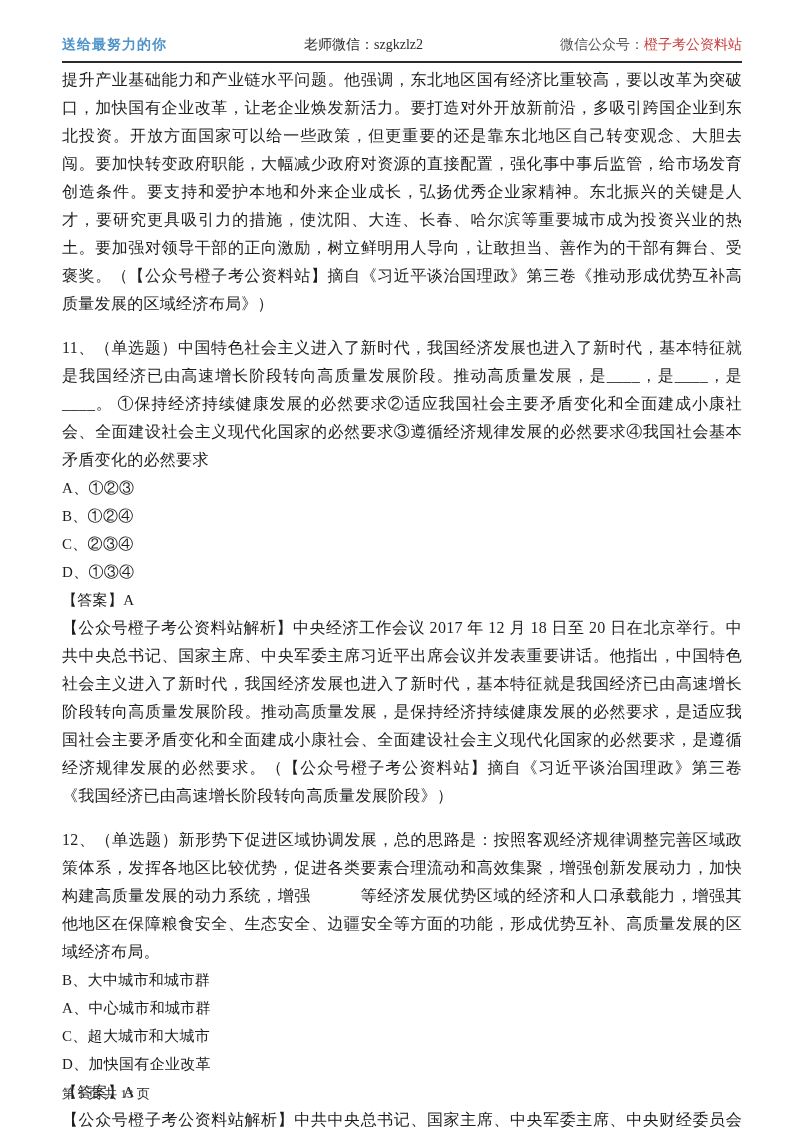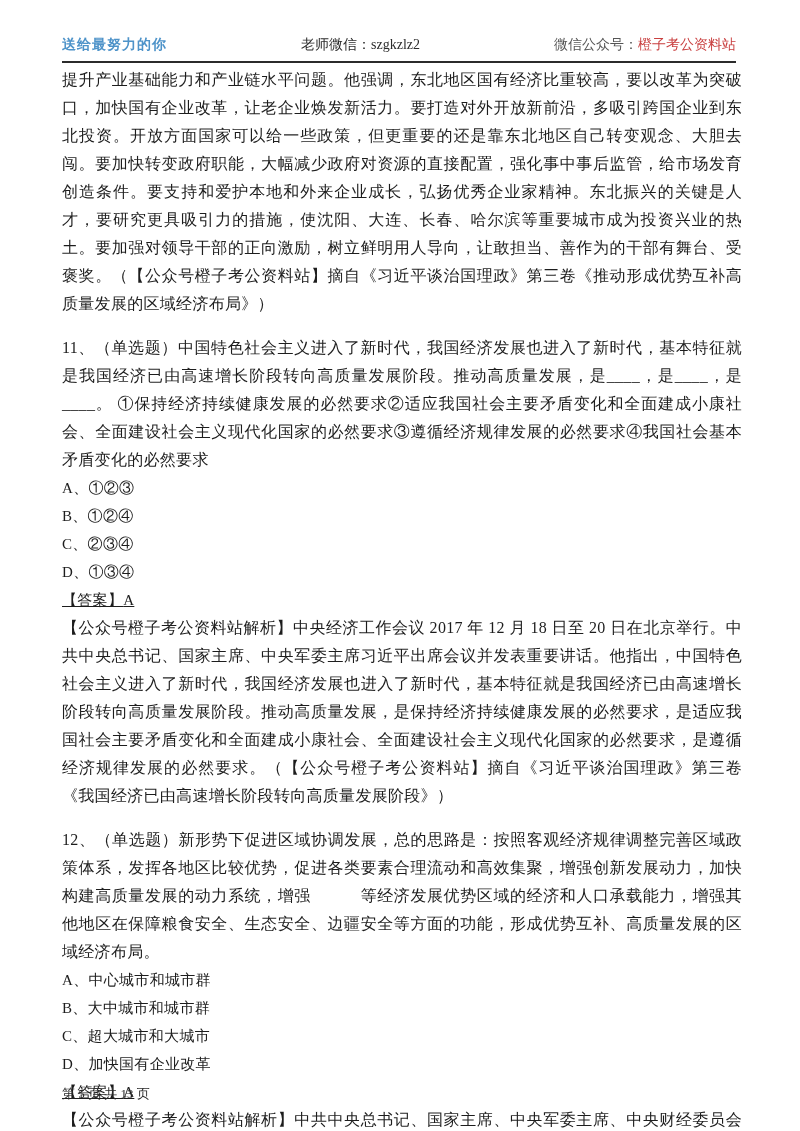--- a/index.html
+++ b/index.html
@@ -9,21 +9,21 @@
     height: 1131px;
     background: #ffffff;
     font-family: "Liberation Serif", "DejaVu Serif", serif;
     color: #1d1d1d;
     overflow: hidden;
   }
   .header {
     position: absolute;
     top: 36px;
     left: 62px;
-    right: 64px;
+    right: 58px;
     display: flex;
     justify-content: space-between;
     align-items: baseline;
     padding-bottom: 7px;
     border-bottom: 2px solid #2b2b2b;
     font-size: 14px;
     white-space: nowrap;
   }
   .header .motto { color: #4e93c9; font-weight: bold; letter-spacing: 1px; }
   .header .center { color: #2b2b2b; }
@@ -47,21 +47,20 @@
   .option-row {
     font-size: 15px;
     line-height: 28px;
     letter-spacing: 0.3px;
     font-family: Liberation Serif, serif;
   }
   .answer-row {
     font-size: 15px;
     line-height: 28px;
     letter-spacing: 0.3px;
-    text-decoration: underline;
   }
   .footer {
     position: absolute;
     bottom: 28px;
     left: 62px;
     right: 58px;
     display: flex;
     align-items: baseline;
     font-size: 13px;
     color: #2b2b2b;
@@ -94,22 +93,22 @@
       <div class="option-row">A、①②③</div>
       <div class="option-row">B、①②④</div>
       <div class="option-row">C、②③④</div>
       <div class="option-row">D、①③④</div>
       <div class="answer-row"><span>【答案】</span><span>A</span></div>
       <p class="para">【公众号橙子考公资料站解析】中央经济工作会议 2017 年 12 月 18 日至 20 日在北京举行。中共中央总书记、国家主席、中央军委主席习近平出席会议并发表重要讲话。他指出，中国特色社会主义进入了新时代，我国经济发展也进入了新时代，基本特征就是我国经济已由高速增长阶段转向高质量发展阶段。推动高质量发展，是保持经济持续健康发展的必然要求，是适应我国社会主要矛盾变化和全面建成小康社会、全面建设社会主义现代化国家的必然要求，是遵循经济规律发展的必然要求。（【公众号橙子考公资料站】摘自《习近平谈治国理政》第三卷《我国经济已由高速增长阶段转向高质量发展阶段》）</p>
     </div>
 
     <div class="question">
       <p class="para"><span>12、</span><span>（单选题）</span><span>新形势下促进区域协调发展，总的思路是：按照客观经济规律调整完善区域政策体系，发挥各地区比较优势，促进各类要素合理流动和高效集聚，增强创新发展动力，加快构建高质量发展的动力系统，增强　　　等经济发展优势区域的经济和人口承载能力，增强其他地区在保障粮食安全、生态安全、边疆安全等方面的功能，形成优势互补、高质量发展的区域经济布局。</span></p>
+      <div class="option-row">B、大中城市和城市群</div>
       <div class="option-row">A、中心城市和城市群</div>
-      <div class="option-row">B、大中城市和城市群</div>
       <div class="option-row">C、超大城市和大城市</div>
       <div class="option-row">D、加快国有企业改革</div>
       <div class="answer-row"><span>【答案】</span><span>A</span></div>
       <p class="para">【公众号橙子考公资料站解析】中共中央总书记、国家主席、中央军委主席、中央财经委员会主任习近平 2019 年 8 月 26 日下午主持召开中央财经委员会第五次会议，研究推动形成优势互补高质量发展的区域经济布局问题、提升产业基础能力和产业链水平问题。他指出，新形势下促进区域协调发展，总的思路是：按照客观经济规律调整完善区域政策体系，发挥各地区比较优势，促进各类要素合理流动和高效集聚，增强创新发展动力，加快</p>
     </div>
 
   </div>
 
   <div class="footer">
     <span class="page-info">第 5 页 共 13 页</span>

